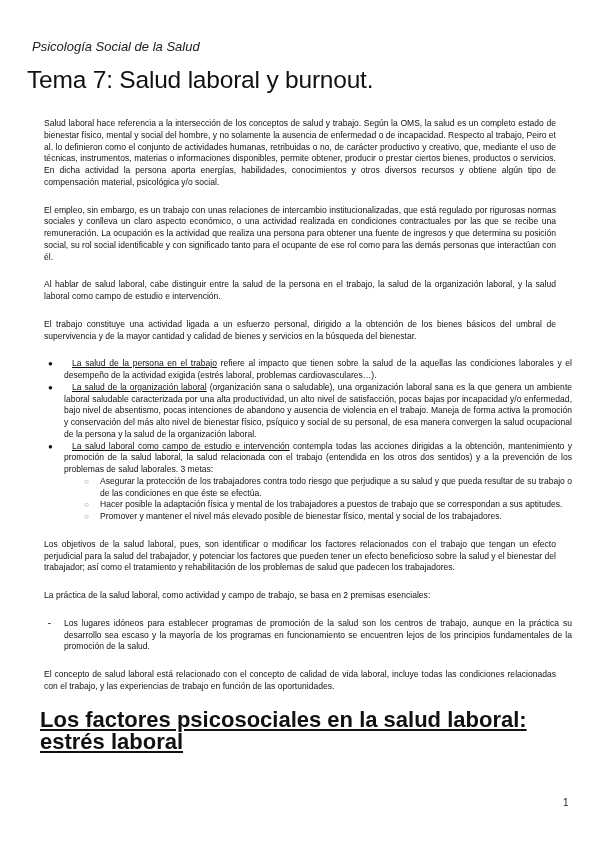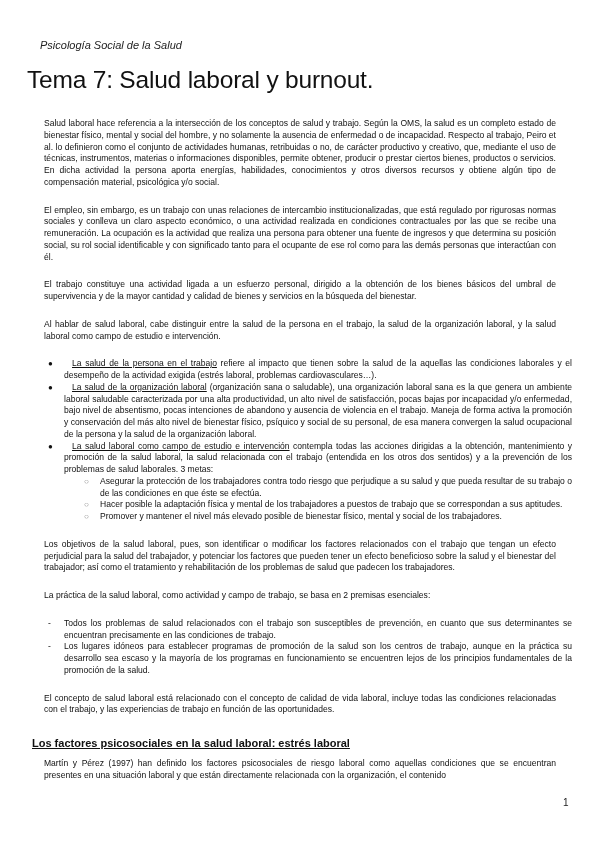--- a/index.html
+++ b/index.html
@@ -1,47 +1,47 @@
 <!DOCTYPE html>
 <html><head>
 <meta charset="utf-8">
 <style>
   html, body { margin: 0; padding: 0; background: #ffffff; }
   body { width: 600px; height: 848px; position: relative; overflow: hidden;
          font-family: "Liberation Sans", sans-serif; color: #111; }
   .page { position: absolute; left: 0; top: 0; width: 600px; height: 848px; }
-  .header { position: absolute; left: 40px; top: 39px; font-size: 11px; font-style: italic; color: #222; }
+  .header { position: absolute; left: 32px; top: 39px; font-size: 13px; font-style: italic; color: #222; }
   .title { position: absolute; left: 27px; top: 66px; font-size: 24.5px; font-weight: normal; margin: 0; color: #111; letter-spacing: -0.2px; text-align: center; }
   .body { position: absolute; left: 28px; top: 102px; width: 544px; font-size: 8.55px; line-height: 11.75px; text-align: justify; }
   .body p { margin: 16px; }
   .body ul { margin: 0; padding: 0; list-style: none; }
   .li1 { position: relative; padding-left: 36px; }
   .li1 .mk { position: absolute; left: 20px; top: 0; font-size: 8px; }
   .li2 { position: relative; padding-left: 72px; }
   .li2 .mk { position: absolute; left: 56px; top: 0; color: #888; font-size: 8px; }
   .li3 { position: relative; padding-left: 36px; }
   .li3 .mk { position: absolute; left: 20px; top: 0; }
   .u { text-decoration: underline; margin-left: 8px; }
-  .h2 { font-size: 11px; line-height: 22px; font-weight: bold; text-decoration: underline; margin: 4px; text-align: left; color: #111; }
+  .h2 { font-size: 22px; line-height: 22px; font-weight: bold; text-decoration: underline; margin: 12px; text-align: left; color: #111; }
   .after-h2 { margin-top: 3px !important; }
   .pagenum { position: absolute; left: 563px; top: 797px; font-size: 10px; color: #222; }
 </style>
 </head>
 <body>
 
 <div class="page">
   <div class="header">Psicología Social de la Salud</div>
 
   <h1 class="title">Tema 7: Salud laboral y burnout.</h1>
 
   <div class="body">
     <p>Salud laboral hace referencia a la intersección de los conceptos de salud y trabajo. Según la OMS, la salud es un completo estado de bienestar físico, mental y social del hombre, y no solamente la ausencia de enfermedad o de incapacidad. Respecto al trabajo, Peiro et al. lo definieron como el conjunto de actividades humanas, retribuidas o no, de carácter productivo y creativo, que, mediante el uso de técnicas, instrumentos, materias o informaciones disponibles, permite obtener, producir o prestar ciertos bienes, productos o servicios. En dicha actividad la persona aporta energías, habilidades, conocimientos y otros diversos recursos y obtiene algún tipo de compensación material, psicológica y/o social.</p>
     <p>El empleo, sin embargo, es un trabajo con unas relaciones de intercambio institucionalizadas, que está regulado por rigurosas normas sociales y conlleva un claro aspecto económico, o una actividad realizada en condiciones contractuales por las que se recibe una remuneración. La ocupación es la actividad que realiza una persona para obtener una fuente de ingresos y que determina su posición social, su rol social identificable y con significado tanto para el ocupante de ese rol como para las demás personas que interactúan con él.</p>
+    <p>Al hablar de salud laboral, cabe distinguir entre la salud de la persona en el trabajo, la salud de la organización laboral, y la salud laboral como campo de estudio e intervención.</p>
     <p>El trabajo constituye una actividad ligada a un esfuerzo personal, dirigido a la obtención de los bienes básicos del umbral de supervivencia y de la mayor cantidad y calidad de bienes y servicios en la búsqueda del bienestar.</p>
-    <p>Al hablar de salud laboral, cabe distinguir entre la salud de la persona en el trabajo, la salud de la organización laboral, y la salud laboral como campo de estudio e intervención.</p>
 
     <ul>
       <li class="li1">
         <span class="mk">●</span><span class="u">La salud de la persona en el trabajo</span><span> refiere al impacto que tienen sobre la salud de la aquellas las condiciones laborales y el desempeño de la actividad exigida (estrés laboral, problemas cardiovasculares…).</span>
       </li>
       <li class="li1">
         <span class="mk">●</span><span class="u">La salud de la organización laboral</span><span> (organización sana o saludable), una organización laboral sana es la que genera un ambiente laboral saludable caracterizada por una alta productividad, un alto nivel de satisfacción, pocas bajas por incapacidad y/o enfermedad, bajo nivel de absentismo, pocas intenciones de abandono y ausencia de violencia en el trabajo. Maneja de forma activa la promoción y conservación del más alto nivel de bienestar físico, psíquico y social de su personal, de esa manera convergen la salud ocupacional de la persona y la salud de la organización laboral.</span>
       </li>
       <li class="li1">
         <span class="mk">●</span><span class="u">La salud laboral como campo de estudio e intervención</span><span> contempla todas las acciones dirigidas a la obtención, mantenimiento y promoción de la salud laboral, la salud relacionada con el trabajo (entendida en los otros dos sentidos) y a la prevención de los problemas de salud laborales. 3 metas:</span>
@@ -57,28 +57,27 @@
           </li>
         </ul>
       </li>
     </ul>
 
     <p>Los objetivos de la salud laboral, pues, son identificar o modificar los factores relacionados con el trabajo que tengan un efecto perjudicial para la salud del trabajador, y potenciar los factores que pueden tener un efecto beneficioso sobre la salud y el bienestar del trabajador; así como el tratamiento y rehabilitación de los problemas de salud que padecen los trabajadores.</p>
     <p>La práctica de la salud laboral, como actividad y campo de trabajo, se basa en 2 premisas esenciales:</p>
 
     <ul>
       <li class="li3">
-        <span class="mk">-</span><span>Todos los problemas de salud relacionados con el trabajo son susceptibles de prevención, en cuanto que sus determinantes se encuentran precisamente en las condiciones de trabajo.</span>
+        <span class="mk">-</span>
       </li>
       <li class="li3">
         <span class="mk">-</span><span>Los lugares idóneos para establecer programas de promoción de la salud son los centros de trabajo, aunque en la práctica su desarrollo sea escaso y la mayoría de los programas en funcionamiento se encuentren lejos de los principios fundamentales de la promoción de la salud.</span>
       </li>
     </ul>
 
     <p>El concepto de salud laboral está relacionado con el concepto de calidad de vida laboral, incluye todas las condiciones relacionadas con el trabajo, y las experiencias de trabajo en función de las oportunidades.</p>
 
     <h2 class="h2">Los factores psicosociales en la salud laboral: estrés laboral</h2>
 
-    <p class="after-h2">Martín y Pérez (1997) han definido los factores psicosociales de riesgo laboral como aquellas condiciones que se encuentran presentes en una situación laboral y que están directamente relacionada con la organización, el contenido</p>
   </div>
 
   <div class="pagenum">1</div>
 </div>
 
 </body></html>

